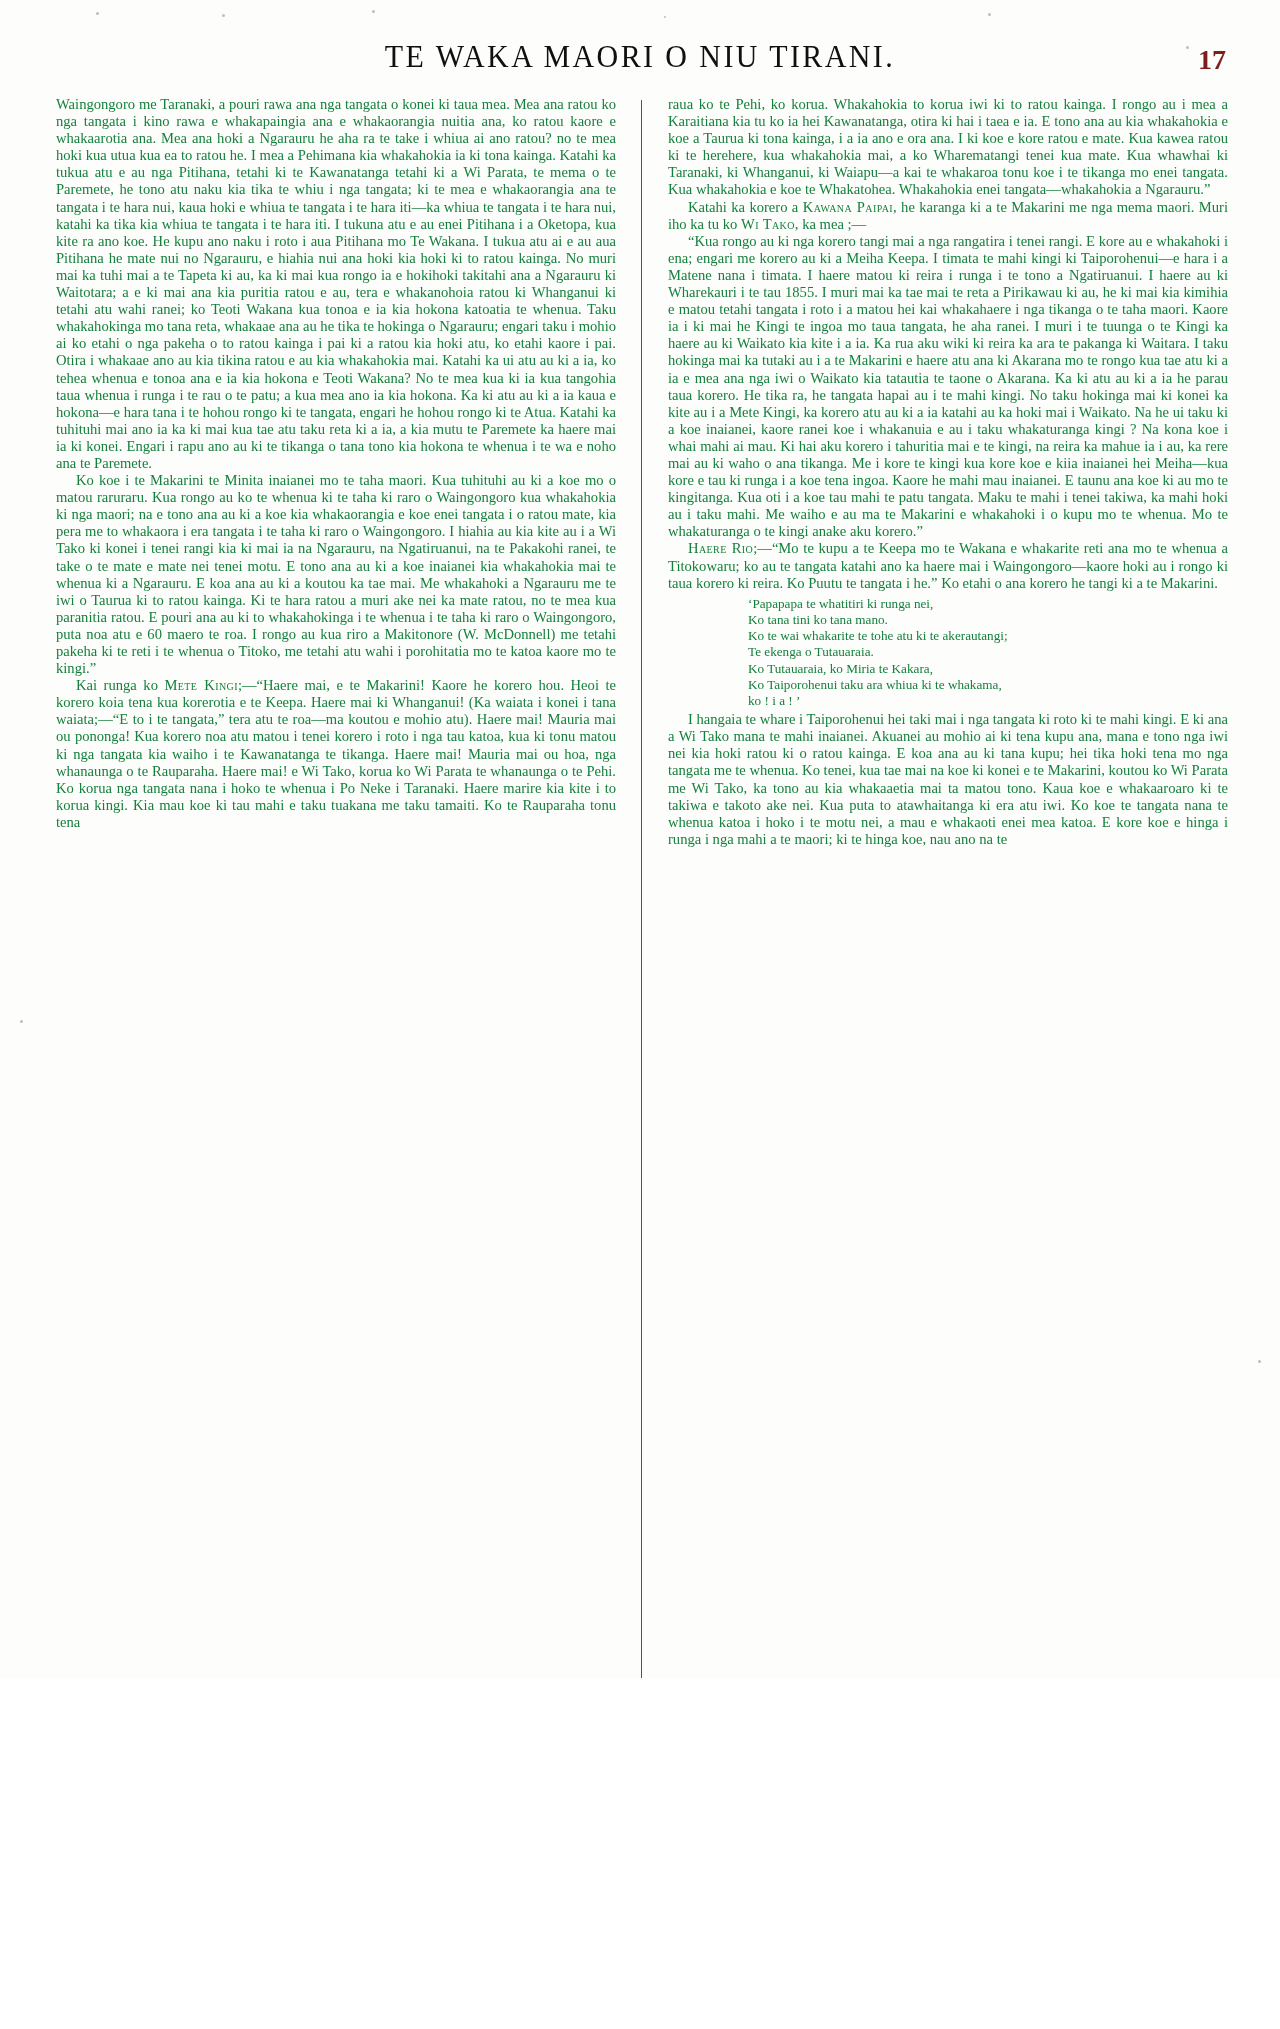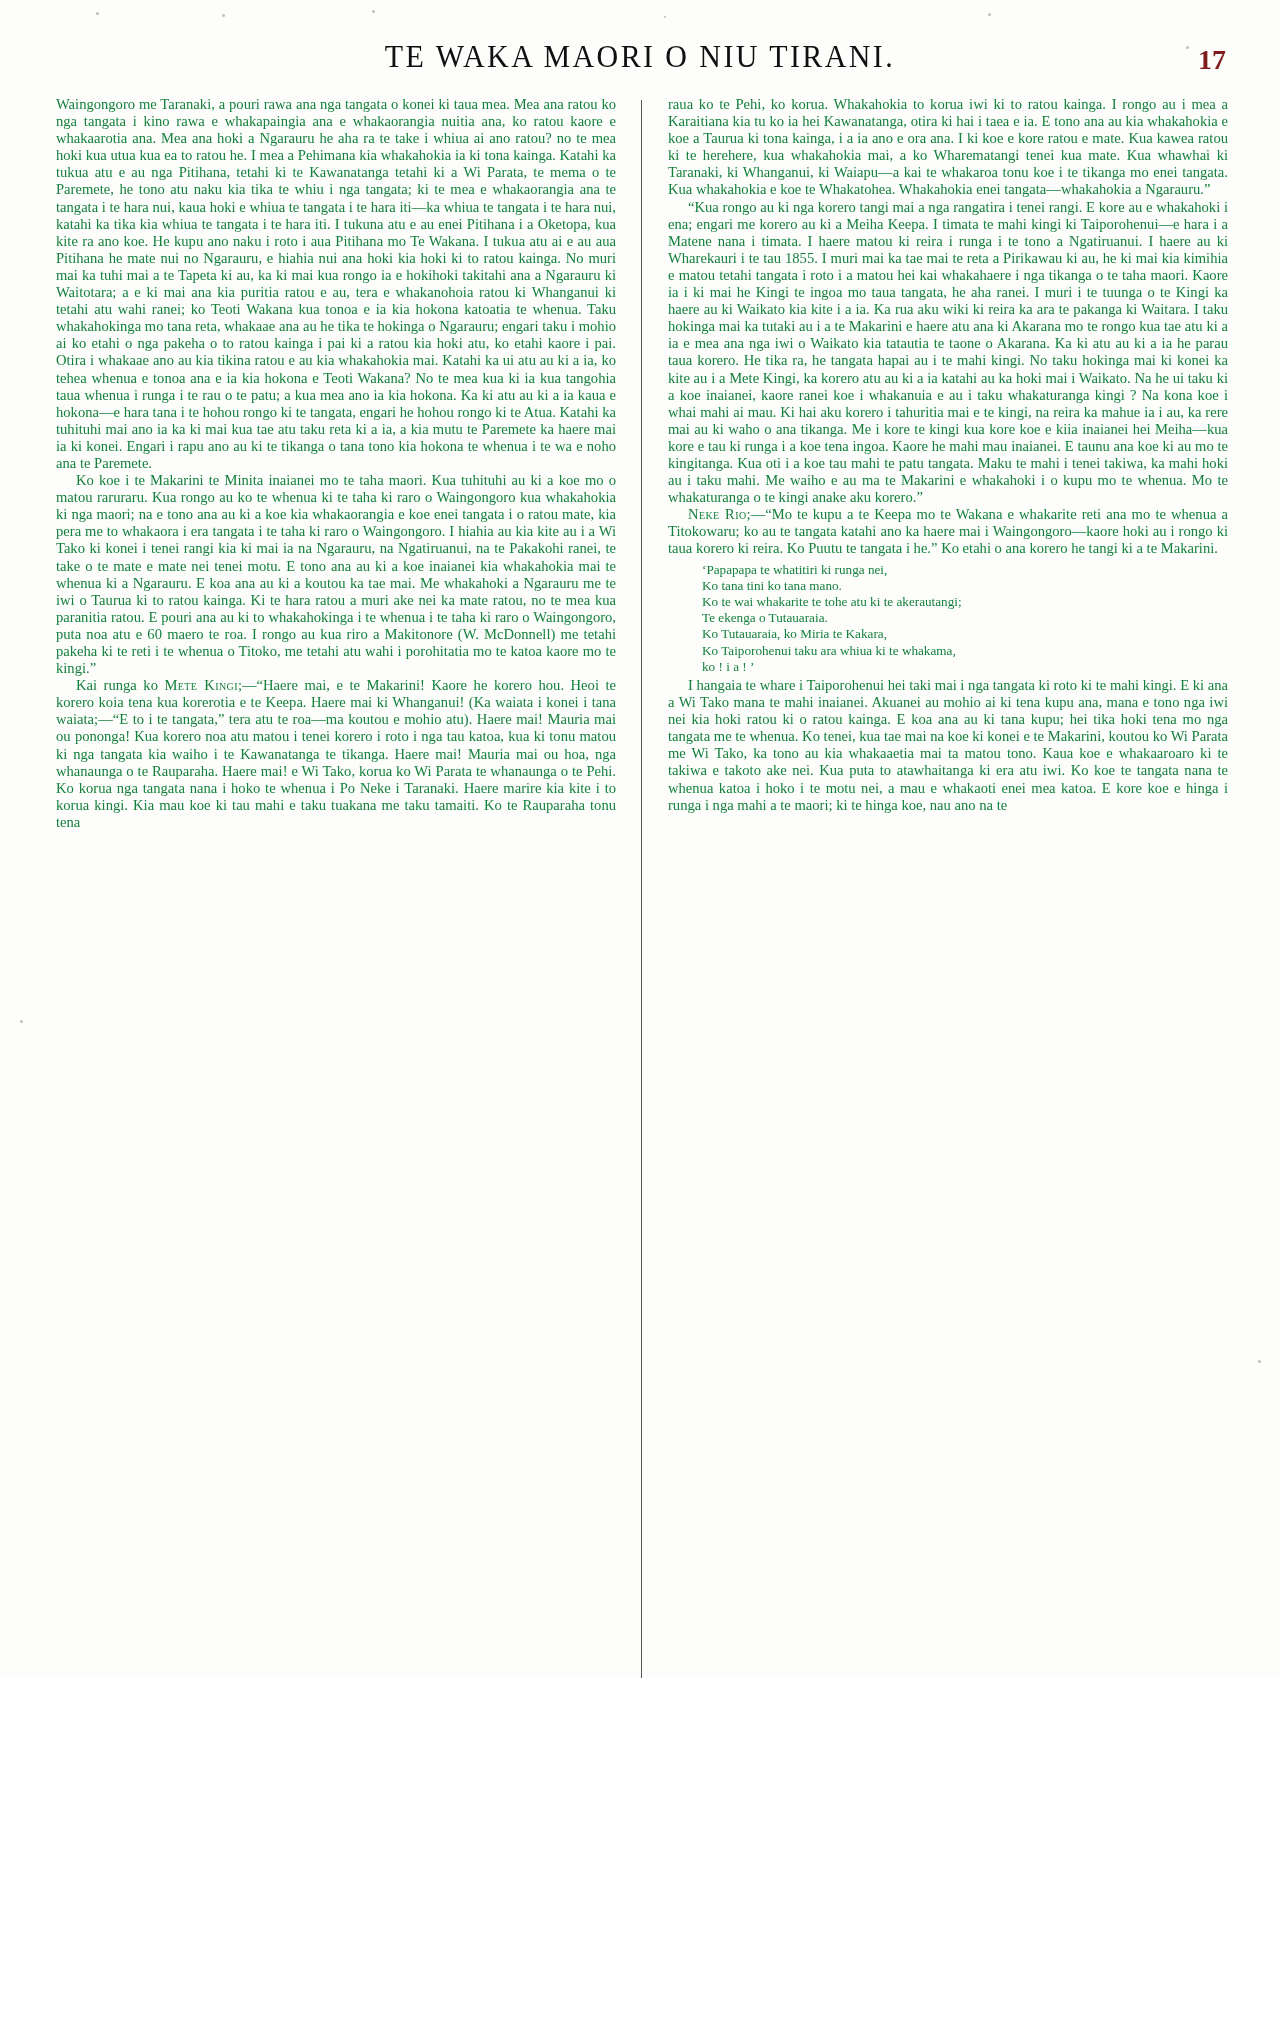--- a/index.html
+++ b/index.html
@@ -93,21 +93,21 @@
     font-variant: small-caps;
     letter-spacing: .4px;
   }
   .verse {
     margin: 4px 0 2px 0;
     padding-left: 34px;
     font-size: 13.2px;
     line-height: 16.2px;
     text-align: left;
   }
-  .verse div { text-indent: 0; }
+  .verse div { text-indent: 0; margin-left: 46px; }
 </style>
 </head>
 <body>
 
 <div class="page">
 
   <div class="header">
     <span class="masthead">TE WAKA MAORI O NIU TIRANI.</span>
   </div>
   <div class="folio">17</div>
@@ -116,22 +116,23 @@
     <div class="rule"></div>
 
     <div class="col left">
       <p class="noindent">Waingongoro me Taranaki, a pouri rawa ana nga tangata o konei ki taua mea.  Mea ana ratou ko nga tangata i kino rawa e whakapaingia ana e whakaorangia nuitia ana, ko ratou kaore e whakaarotia ana.  Mea ana hoki a Ngarauru he aha ra te take i whiua ai ano ratou? no te mea hoki kua utua kua ea to ratou he.  I mea a Pehimana kia whakahokia ia ki tona kainga.  Katahi ka tukua atu e au nga Pitihana, tetahi ki te Kawanatanga tetahi ki a Wi Parata, te mema o te Paremete, he tono atu naku kia tika te whiu i nga tangata; ki te mea e whakaorangia ana te tangata i te hara nui, kaua hoki e whiua te tangata i te hara iti—ka whiua te tangata i te hara nui, katahi ka tika kia whiua te tangata i te hara iti.  I tukuna atu e au enei Pitihana i a Oketopa, kua kite ra ano koe.  He kupu ano naku i roto i aua Pitihana mo Te Wakana.  I tukua atu ai e au aua Pitihana he mate nui no Ngarauru, e hiahia nui ana hoki kia hoki ki to ratou kainga.  No muri mai ka tuhi mai a te Tapeta ki au, ka ki mai kua rongo ia e hokihoki takitahi ana a Ngarauru ki Waitotara; a e ki mai ana kia puritia ratou e au, tera e whakanohoia ratou ki Whanganui ki tetahi atu wahi ranei; ko Teoti Wakana kua tonoa e ia kia hokona katoatia te whenua.  Taku whakahokinga mo tana reta, whakaae ana au he tika te hokinga o Ngarauru; engari taku i mohio ai ko etahi o nga pakeha o to ratou kainga i pai ki a ratou kia hoki atu, ko etahi kaore i pai.  Otira i whakaae ano au kia tikina ratou e au kia whakahokia mai.  Katahi ka ui atu au ki a ia, ko tehea whenua e tonoa ana e ia kia hokona e Teoti Wakana?  No te mea kua ki ia kua tangohia taua whenua i runga i te rau o te patu; a kua mea ano ia kia hokona.  Ka ki atu au ki a ia kaua e hokona—e hara tana i te hohou rongo ki te tangata, engari he hohou rongo ki te Atua.  Katahi ka tuhituhi mai ano ia ka ki mai kua tae atu taku reta ki a ia, a kia mutu te Paremete ka haere mai ia ki konei.  Engari i rapu ano au ki te tikanga o tana tono kia hokona te whenua i te wa e noho ana te Paremete.</p>
       <p>Ko koe i te Makarini te Minita inaianei mo te taha maori.  Kua tuhituhi au ki a koe mo o matou raruraru.  Kua rongo au ko te whenua ki te taha ki raro o Waingongoro kua whakahokia ki nga maori; na e tono ana au ki a koe kia whakaorangia e koe enei tangata i o ratou mate, kia pera me to whakaora i era tangata i te taha ki raro o Waingongoro.  I hiahia au kia kite au i a Wi Tako ki konei i tenei rangi kia ki mai ia na Ngarauru, na Ngatiruanui, na te Pakakohi ranei, te take o te mate e mate nei tenei motu.  E tono ana au ki a koe inaianei kia whakahokia mai te whenua ki a Ngarauru.  E koa ana au ki a koutou ka tae mai.  Me whakahoki a Ngarauru me te iwi o Taurua ki to ratou kainga.  Ki te hara ratou a muri ake nei ka mate ratou, no te mea kua paranitia ratou.  E pouri ana au ki to whakahokinga i te whenua i te taha ki raro o Waingongoro, puta noa atu e 60 maero te roa.  I rongo au kua riro a Makitonore (W. McDonnell) me tetahi pakeha ki te reti i te whenua o Titoko, me tetahi atu wahi i porohitatia mo te katoa kaore mo te kingi.”</p>
       <p>Kai runga ko <span class="sc">Mete Kingi</span>;—“Haere mai, e te Makarini!  Kaore he korero hou.  Heoi te korero koia tena kua korerotia e te Keepa.  Haere mai ki Whanganui!  (Ka waiata i konei i tana waiata;—“E to i te tangata,” tera atu te roa—ma koutou e mohio atu).  Haere mai!  Mauria mai ou pononga!  Kua korero noa atu matou i tenei korero i roto i nga tau katoa, kua ki tonu matou ki nga tangata kia waiho i te Kawanatanga te tikanga.  Haere mai!  Mauria mai ou hoa, nga whanaunga o te Rauparaha.  Haere mai!  e Wi Tako, korua ko Wi Parata te whanaunga o te Pehi.  Ko korua nga tangata nana i hoko te whenua i Po Neke i Taranaki.  Haere marire kia kite i to korua kingi.  Kia mau koe ki tau mahi e taku tuakana me taku tamaiti.  Ko te Rauparaha tonu tena</p>
     </div>
 
     <div class="col right">
       <p class="noindent">raua ko te Pehi, ko korua.  Whakahokia to korua iwi ki to ratou kainga.  I rongo au i mea a Karaitiana kia tu ko ia hei Kawanatanga, otira ki hai i taea e ia.  E tono ana au kia whakahokia e koe a Taurua ki tona kainga, i a ia ano e ora ana.  I ki koe e kore ratou e mate.  Kua kawea ratou ki te herehere, kua whakahokia mai, a ko Wharematangi tenei kua mate.  Kua whawhai ki Taranaki, ki Whanganui, ki Waiapu—a kai te whakaroa tonu koe i te tikanga mo enei tangata.  Kua whakahokia e koe te Whakatohea.  Whakahokia enei tangata—whakahokia a Ngarauru.”</p>
+      <p>Katahi ka korero a <span class="sc">Kawana Paipai</span>, he karanga ki a te Makarini me nga mema maori.  Muri iho ka tu ko <span class="sc">Wi Tako</span>, ka mea ;—</p>
       <p>“Kua rongo au ki nga korero tangi mai a nga rangatira i tenei rangi.  E kore au e whakahoki i ena; engari me korero au ki a Meiha Keepa.  I timata te mahi kingi ki Taiporohenui—e hara i a Matene nana i timata.  I haere matou ki reira i runga i te tono a Ngatiruanui.  I haere au ki Wharekauri i te tau 1855.  I muri mai ka tae mai te reta a Pirikawau ki au, he ki mai kia kimihia e matou tetahi tangata i roto i a matou hei kai whakahaere i nga tikanga o te taha maori.  Kaore ia i ki mai he Kingi te ingoa mo taua tangata, he aha ranei.  I muri i te tuunga o te Kingi ka haere au ki Waikato kia kite i a ia.  Ka rua aku wiki ki reira ka ara te pakanga ki Waitara.  I taku hokinga mai ka tutaki au i a te Makarini e haere atu ana ki Akarana mo te rongo kua tae atu ki a ia e mea ana nga iwi o Waikato kia tatautia te taone o Akarana.  Ka ki atu au ki a ia he parau taua korero.  He tika ra, he tangata hapai au i te mahi kingi.  No taku hokinga mai ki konei ka kite au i a Mete Kingi, ka korero atu au ki a ia katahi au ka hoki mai i Waikato.  Na he ui taku ki a koe inaianei, kaore ranei koe i whakanuia e au i taku whakaturanga kingi ?  Na kona koe i whai mahi ai mau.  Ki hai aku korero i tahuritia mai e te kingi, na reira ka mahue ia i au, ka rere mai au ki waho o ana tikanga.  Me i kore te kingi kua kore koe e kiia inaianei hei Meiha—kua kore e tau ki runga i a koe tena ingoa.  Kaore he mahi mau inaianei.  E taunu ana koe ki au mo te kingitanga.  Kua oti i a koe tau mahi te patu tangata.  Maku te mahi i tenei takiwa, ka mahi hoki au i taku mahi.  Me waiho e au ma te Makarini e whakahoki i o kupu mo te whenua.  Mo te whakaturanga o te kingi anake aku korero.”</p>
-      <p><span class="sc">Neke Rio</span>;—“Mo te kupu a te Keepa mo te Wakana e whakarite reti ana mo te whenua a Titokowaru; ko au te tangata katahi ano ka haere mai i Waingongoro—kaore hoki au i rongo ki taua korero ki reira.  Ko Puutu te tangata i he.”  Ko etahi o ana korero he tangi ki a te Makarini.</p>
+      <p><span class="sc">Haere Rio</span>;—“Mo te kupu a te Keepa mo te Wakana e whakarite reti ana mo te whenua a Titokowaru; ko au te tangata katahi ano ka haere mai i Waingongoro—kaore hoki au i rongo ki taua korero ki reira.  Ko Puutu te tangata i he.”  Ko etahi o ana korero he tangi ki a te Makarini.</p>
       <div class="verse">
         <div>‘Papapapa te whatitiri ki runga nei,</div>
         <div>Ko tana tini ko tana mano.</div>
         <div>Ko te wai whakarite te tohe atu ki te akerautangi;</div>
         <div>Te ekenga o Tutauaraia.</div>
         <div>Ko Tutauaraia, ko Miria te Kakara,</div>
         <div>Ko Taiporohenui taku ara whiua ki te whakama,</div>
         <div>ko ! i a ! ’</div>
       </div>
       <p>I hangaia te whare i Taiporohenui hei taki mai i nga tangata ki roto ki te mahi kingi.  E ki ana a Wi Tako mana te mahi inaianei.  Akuanei au mohio ai ki tena kupu ana, mana e tono nga iwi nei kia hoki ratou ki o ratou kainga.  E koa ana au ki tana kupu; hei tika hoki tena mo nga tangata me te whenua.  Ko tenei, kua tae mai na koe ki konei e te Makarini, koutou ko Wi Parata me Wi Tako, ka tono au kia whakaaetia mai ta matou tono.  Kaua koe e whakaaroaro ki te takiwa e takoto ake nei.  Kua puta to atawhaitanga ki era atu iwi.  Ko koe te tangata nana te whenua katoa i hoko i te motu nei, a mau e whakaoti enei mea katoa.  E kore koe e hinga i runga i nga mahi a te maori; ki te hinga koe, nau ano na te</p>

